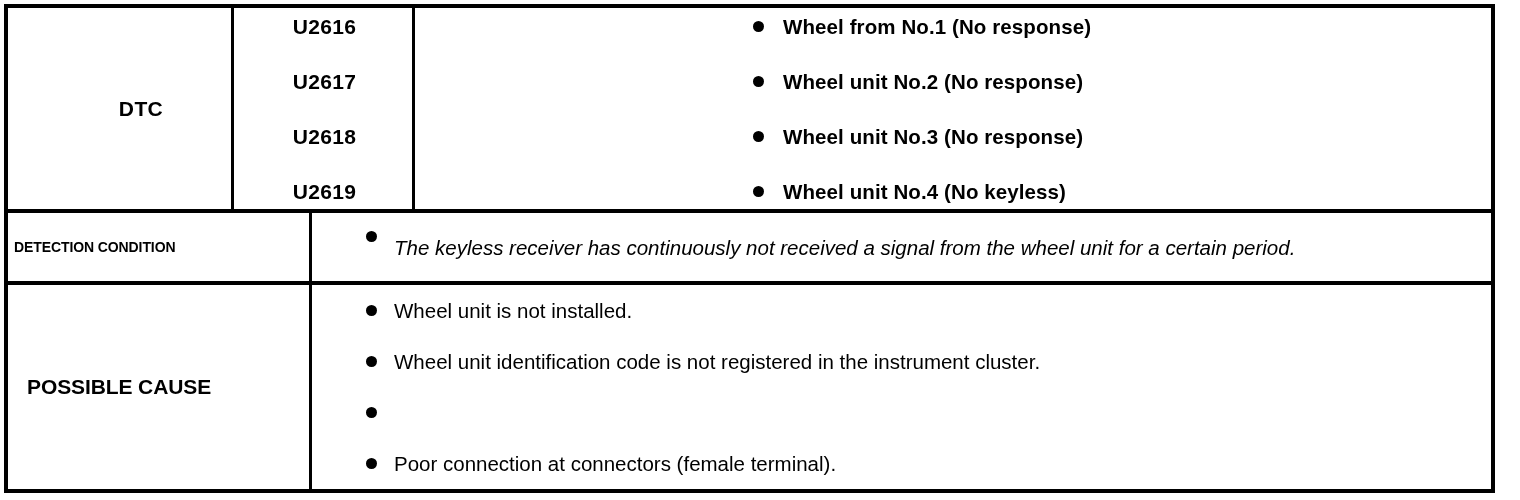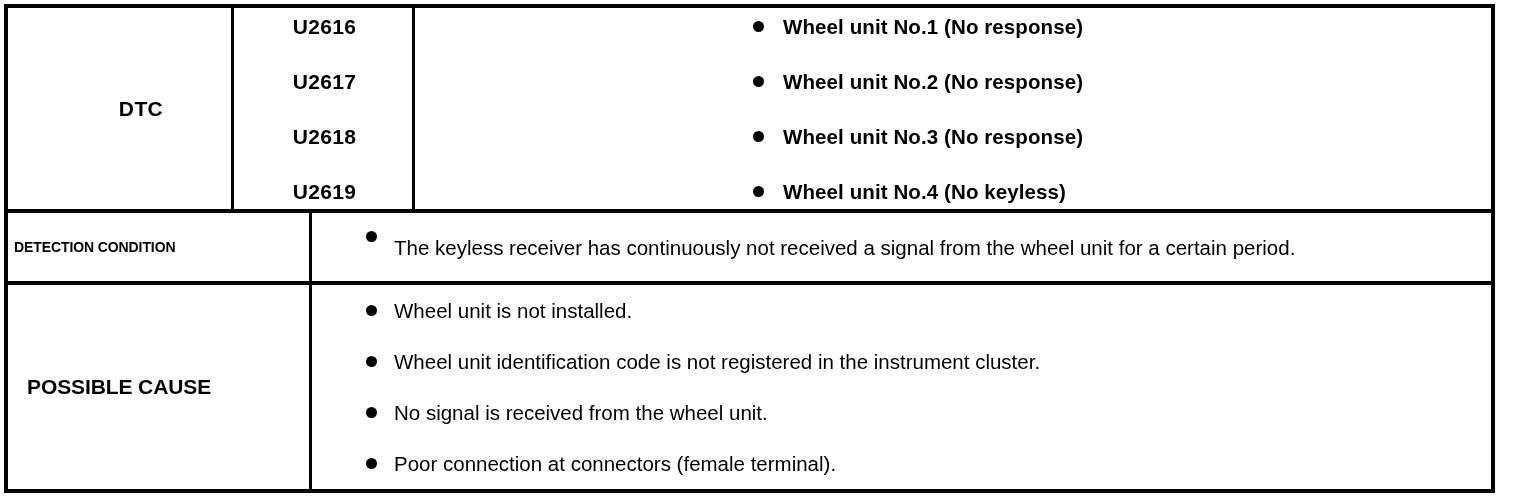--- a/index.html
+++ b/index.html
@@ -147,20 +147,21 @@
   .detect-body {
     position: absolute;
     left: 304px;
     top: 0;
     right: 0;
     height: 68px;
     display: flex;
     align-items: center;
     padding-left: 54px;
     box-sizing: border-box;
+    font-style: italic;
   }
   .detect-body .bullet {
     position: absolute;
     left: 54px;
     top: 18px;
   }
   .detect-text {
     padding-left: 28px;
     font-size: 20.5px;
     line-height: 31px;
@@ -232,21 +233,21 @@
       <div class="dtc-codes">
         <div class="dtc-code">U2616</div>
         <div class="dtc-code">U2617</div>
         <div class="dtc-code">U2618</div>
         <div class="dtc-code">U2619</div>
       </div>
 
       <div class="dtc-descs">
         <div class="dtc-desc-row">
           <span class="bullet"></span>
-          <span class="txt">Wheel unit No.1 (No response)</span>
+          <span class="txt">Wheel from No.1 (No response)</span>
         </div>
         <div class="dtc-desc-row">
           <span class="bullet"></span>
           <span class="txt">Wheel unit No.2 (No response)</span>
         </div>
         <div class="dtc-desc-row">
           <span class="bullet"></span>
           <span class="txt">Wheel unit No.3 (No response)</span>
         </div>
         <div class="dtc-desc-row">
@@ -270,21 +271,20 @@
         <div class="cause-row">
           <span class="bullet"></span>
           <span class="txt">Wheel unit is not installed.</span>
         </div>
         <div class="cause-row">
           <span class="bullet"></span>
           <span class="txt">Wheel unit identification code is not registered in the instrument cluster.</span>
         </div>
         <div class="cause-row">
           <span class="bullet"></span>
-          <span class="txt">No signal is received from the wheel unit.</span>
         </div>
         <div class="cause-row">
           <span class="bullet"></span>
           <span class="txt">Poor connection at connectors (female terminal).</span>
         </div>
       </div>
     </div>
 
   </div>
 </div>

